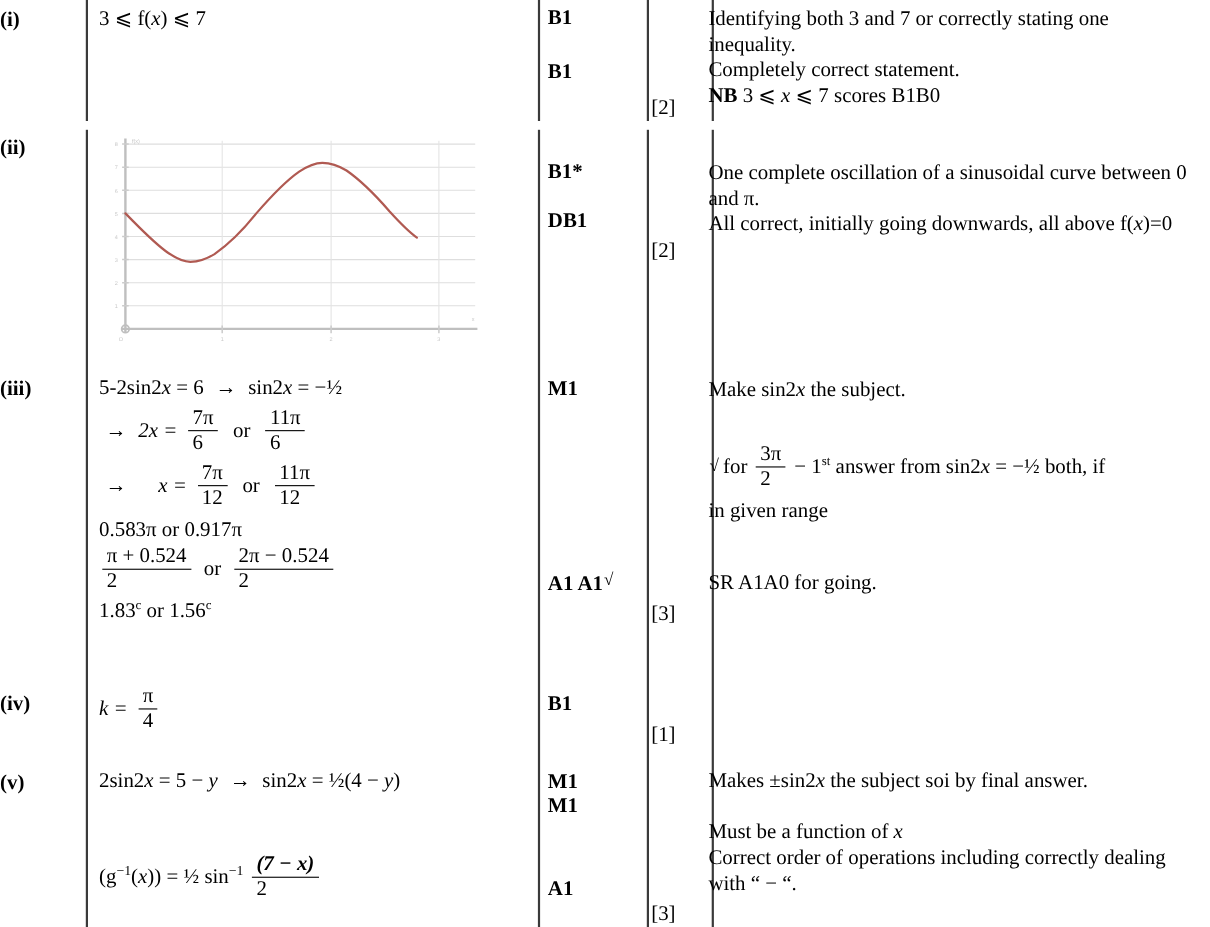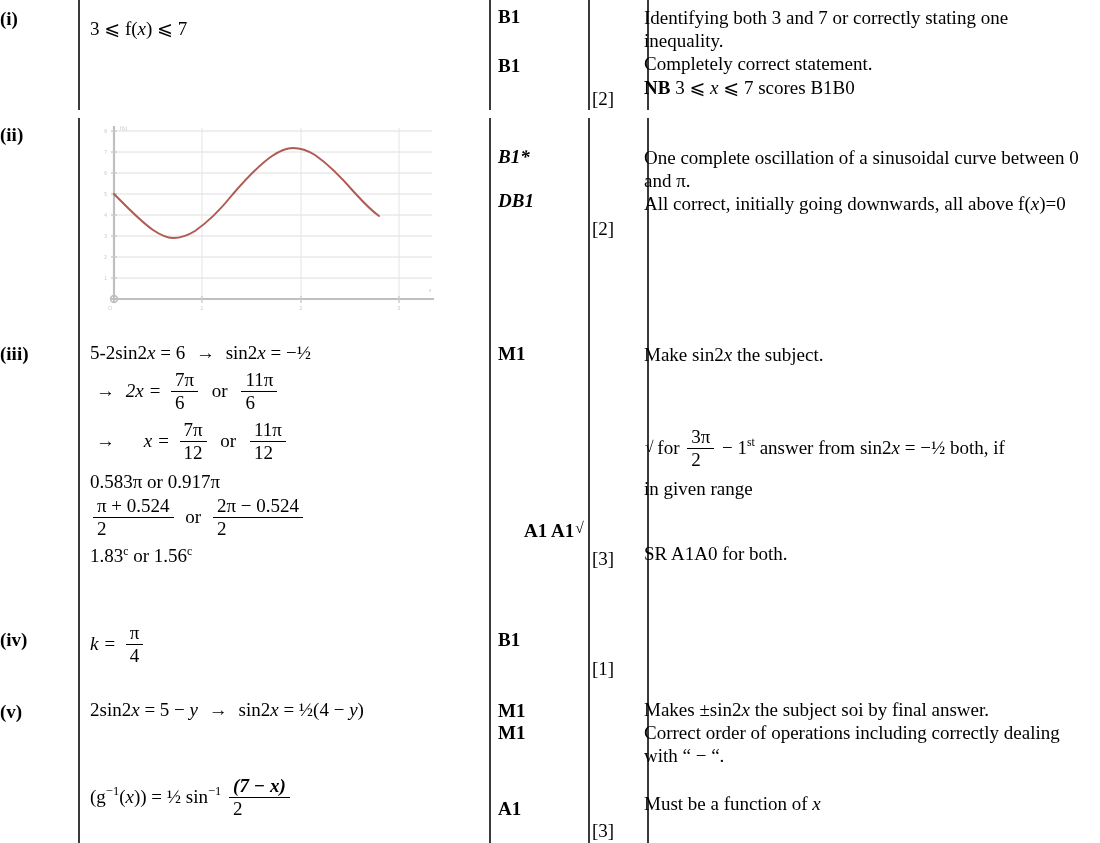--- a/index.html
+++ b/index.html
@@ -120,21 +120,21 @@
   <div class="vrule" style="left:588px; top:0; height:110px;"></div>
   <div class="vrule" style="left:588px; top:118px; height:725px;"></div>
 
   <div class="vrule" style="left:647px; top:0; height:110px;"></div>
   <div class="vrule" style="left:647px; top:118px; height:725px;"></div>
 
   <div class="col-part part-label" style="top:8px;">
     <span>(i)</span>
   </div>
 
-  <div class="col-work work" style="top:17px;">
+  <div class="col-work work" style="top:6px;">
     <span>3</span>
     <span>⩽</span>
     <span>f(</span><span class="it">x</span><span>)</span>
     <span>⩽</span>
     <span>7</span>
   </div>
 
   <div class="col-mark mark" style="top:6px;">
     <div>B1</div>
     <div style="margin-top:27px;">B1</div>
@@ -225,21 +225,21 @@
                C 84,116 91,114 99,109
                C 112,100 125,87 137,72
                C 150,57 163,43 176,34
                C 185,28 192,26 197,26
                C 204,26 211,28 219,33
                C 232,42 245,55 258,70
                C 268,81 276,89 283,94" fill="none" stroke="#b05a52" stroke-width="2" stroke-linecap="round"></path>
     </svg>
   </div>
 
-  <div class="col-mark mark" style="top:146px;font-style:italic;">
+  <div class="col-mark mark" style="top:146px;">
     <div>B1*</div>
     <div style="margin-top:22px;">DB1</div>
   </div>
 
   <div class="col-total total" style="top:218px;">
     <span>[2]</span>
   </div>
 
   <div class="col-comment comment" style="top:146px;">
     <div>One complete oscillation of a sinusoidal curve between 0 and π.</div>
@@ -301,46 +301,46 @@
       </span>
     </div>
 
     <div style="margin-top:4px;">
       <span>1.83</span><sup class="sm">c</sup><span> or 1.56</span><sup class="sm">c</sup>
     </div>
   </div>
 
   <div class="col-mark mark" style="top:343px;">
     <div>M1</div>
-    <div style="margin-top:155px;margin-left:26px;">
+    <div style="margin-top:155px;">
       <span>A1 A1</span><span class="tick">√</span>
     </div>
   </div>
 
   <div class="col-total total" style="top:548px;">
     <span>[3]</span>
   </div>
 
   <div class="col-comment comment" style="top:343px;">
     <div>
       <span>Make sin2</span><span class="it">x</span><span> the subject.</span>
     </div>
 
-    <div style="margin-top:62px;">
+    <div style="margin-top:38px;">
       <span class="tick" style="top:-2px;">√</span>
       <span>for</span>
       <span class="frac">
         <span class="num">3π</span>
         <span class="den">2</span>
       </span>
       <span>− 1</span><sup class="sm">st</sup><span> answer from sin2</span><span class="it">x</span><span> = −½ both, if</span>
     </div>
 
     <div style="margin-top:6px;">in given range</div>
-    <div style="margin-top:42px;">SR A1A0 for both.</div>
+    <div style="margin-top:42px;">SR A1A0 for going.</div>
   </div>
 
   <div class="col-part part-label" style="top:629px;">
     <span>(iv)</span>
   </div>
 
   <div class="col-work work" style="top:624px;">
     <span class="it" style="margin-right:2px;">k =</span>
     <span class="frac">
       <span class="num">π</span>
@@ -383,19 +383,19 @@
   </div>
 
   <div class="col-total total" style="top:820px;">
     <span>[3]</span>
   </div>
 
   <div class="col-comment comment" style="top:698px;">
     <div>
       <span>Makes ±sin2</span><span class="it">x</span><span> the subject soi by final answer.</span>
     </div>
-    <div>Correct order of operations including correctly dealing with “ − “.</div>
     <div style="margin-top:24px;">
       <span>Must be a function of </span><span class="it">x</span>
     </div>
+    <div>Correct order of operations including correctly dealing with “ − “.</div>
   </div>
 
 </div>
 
 </body></html>

